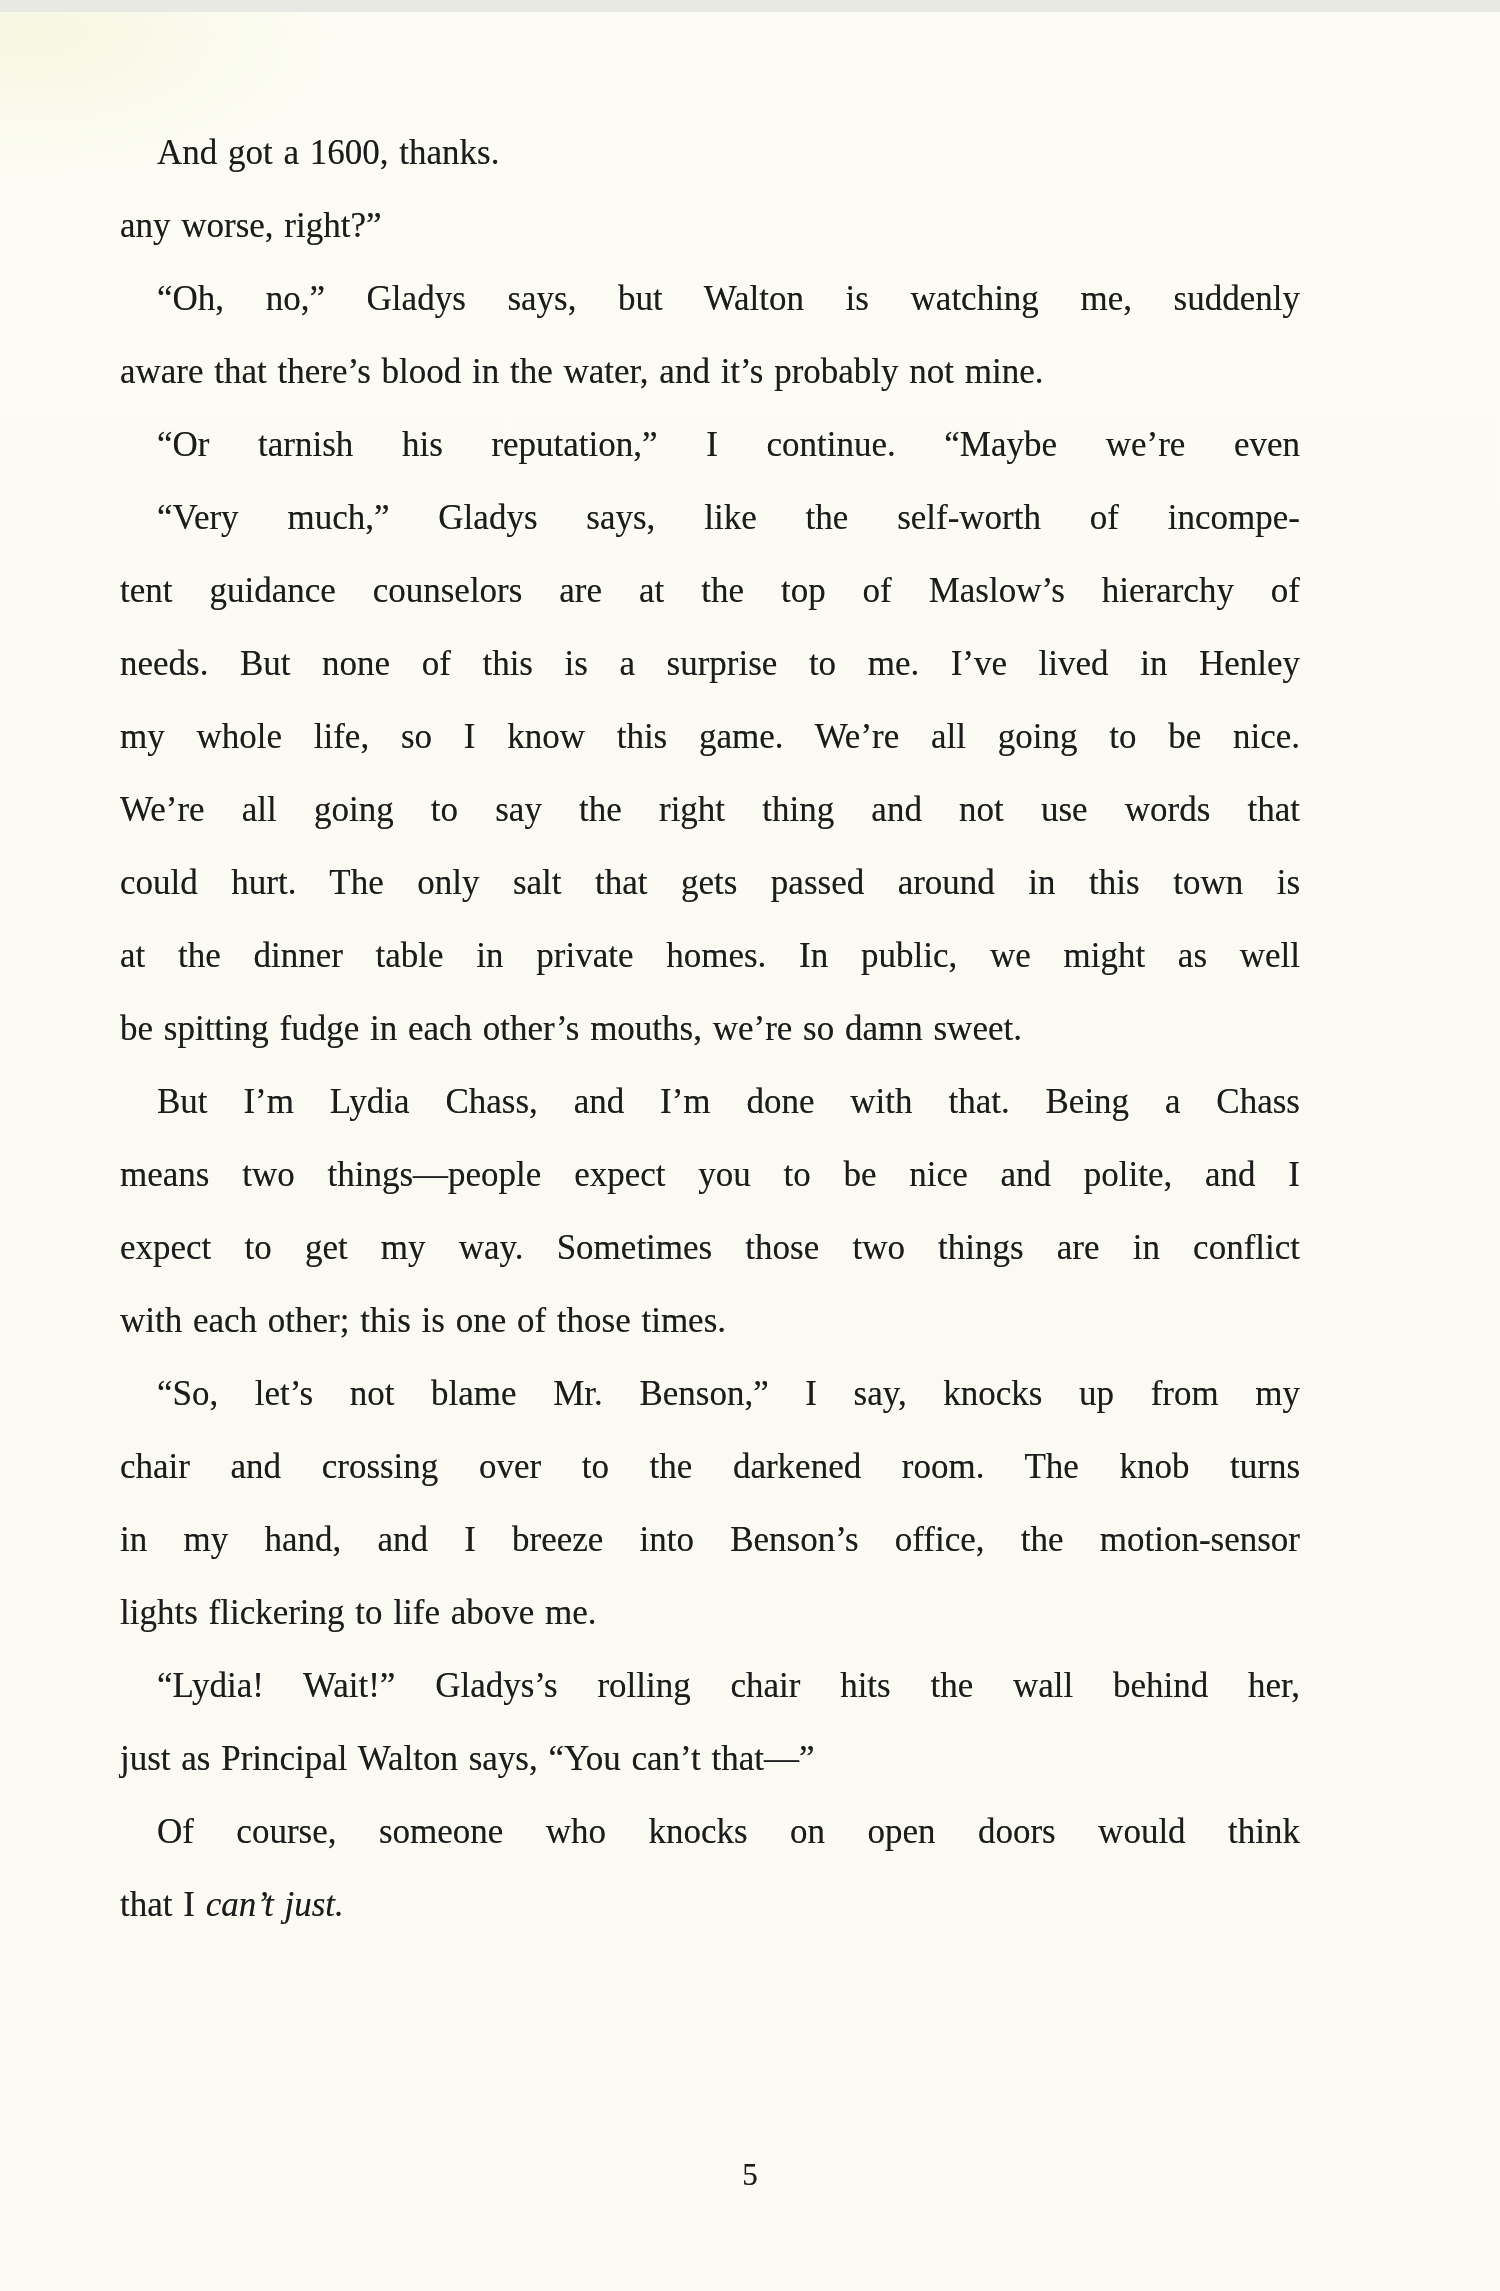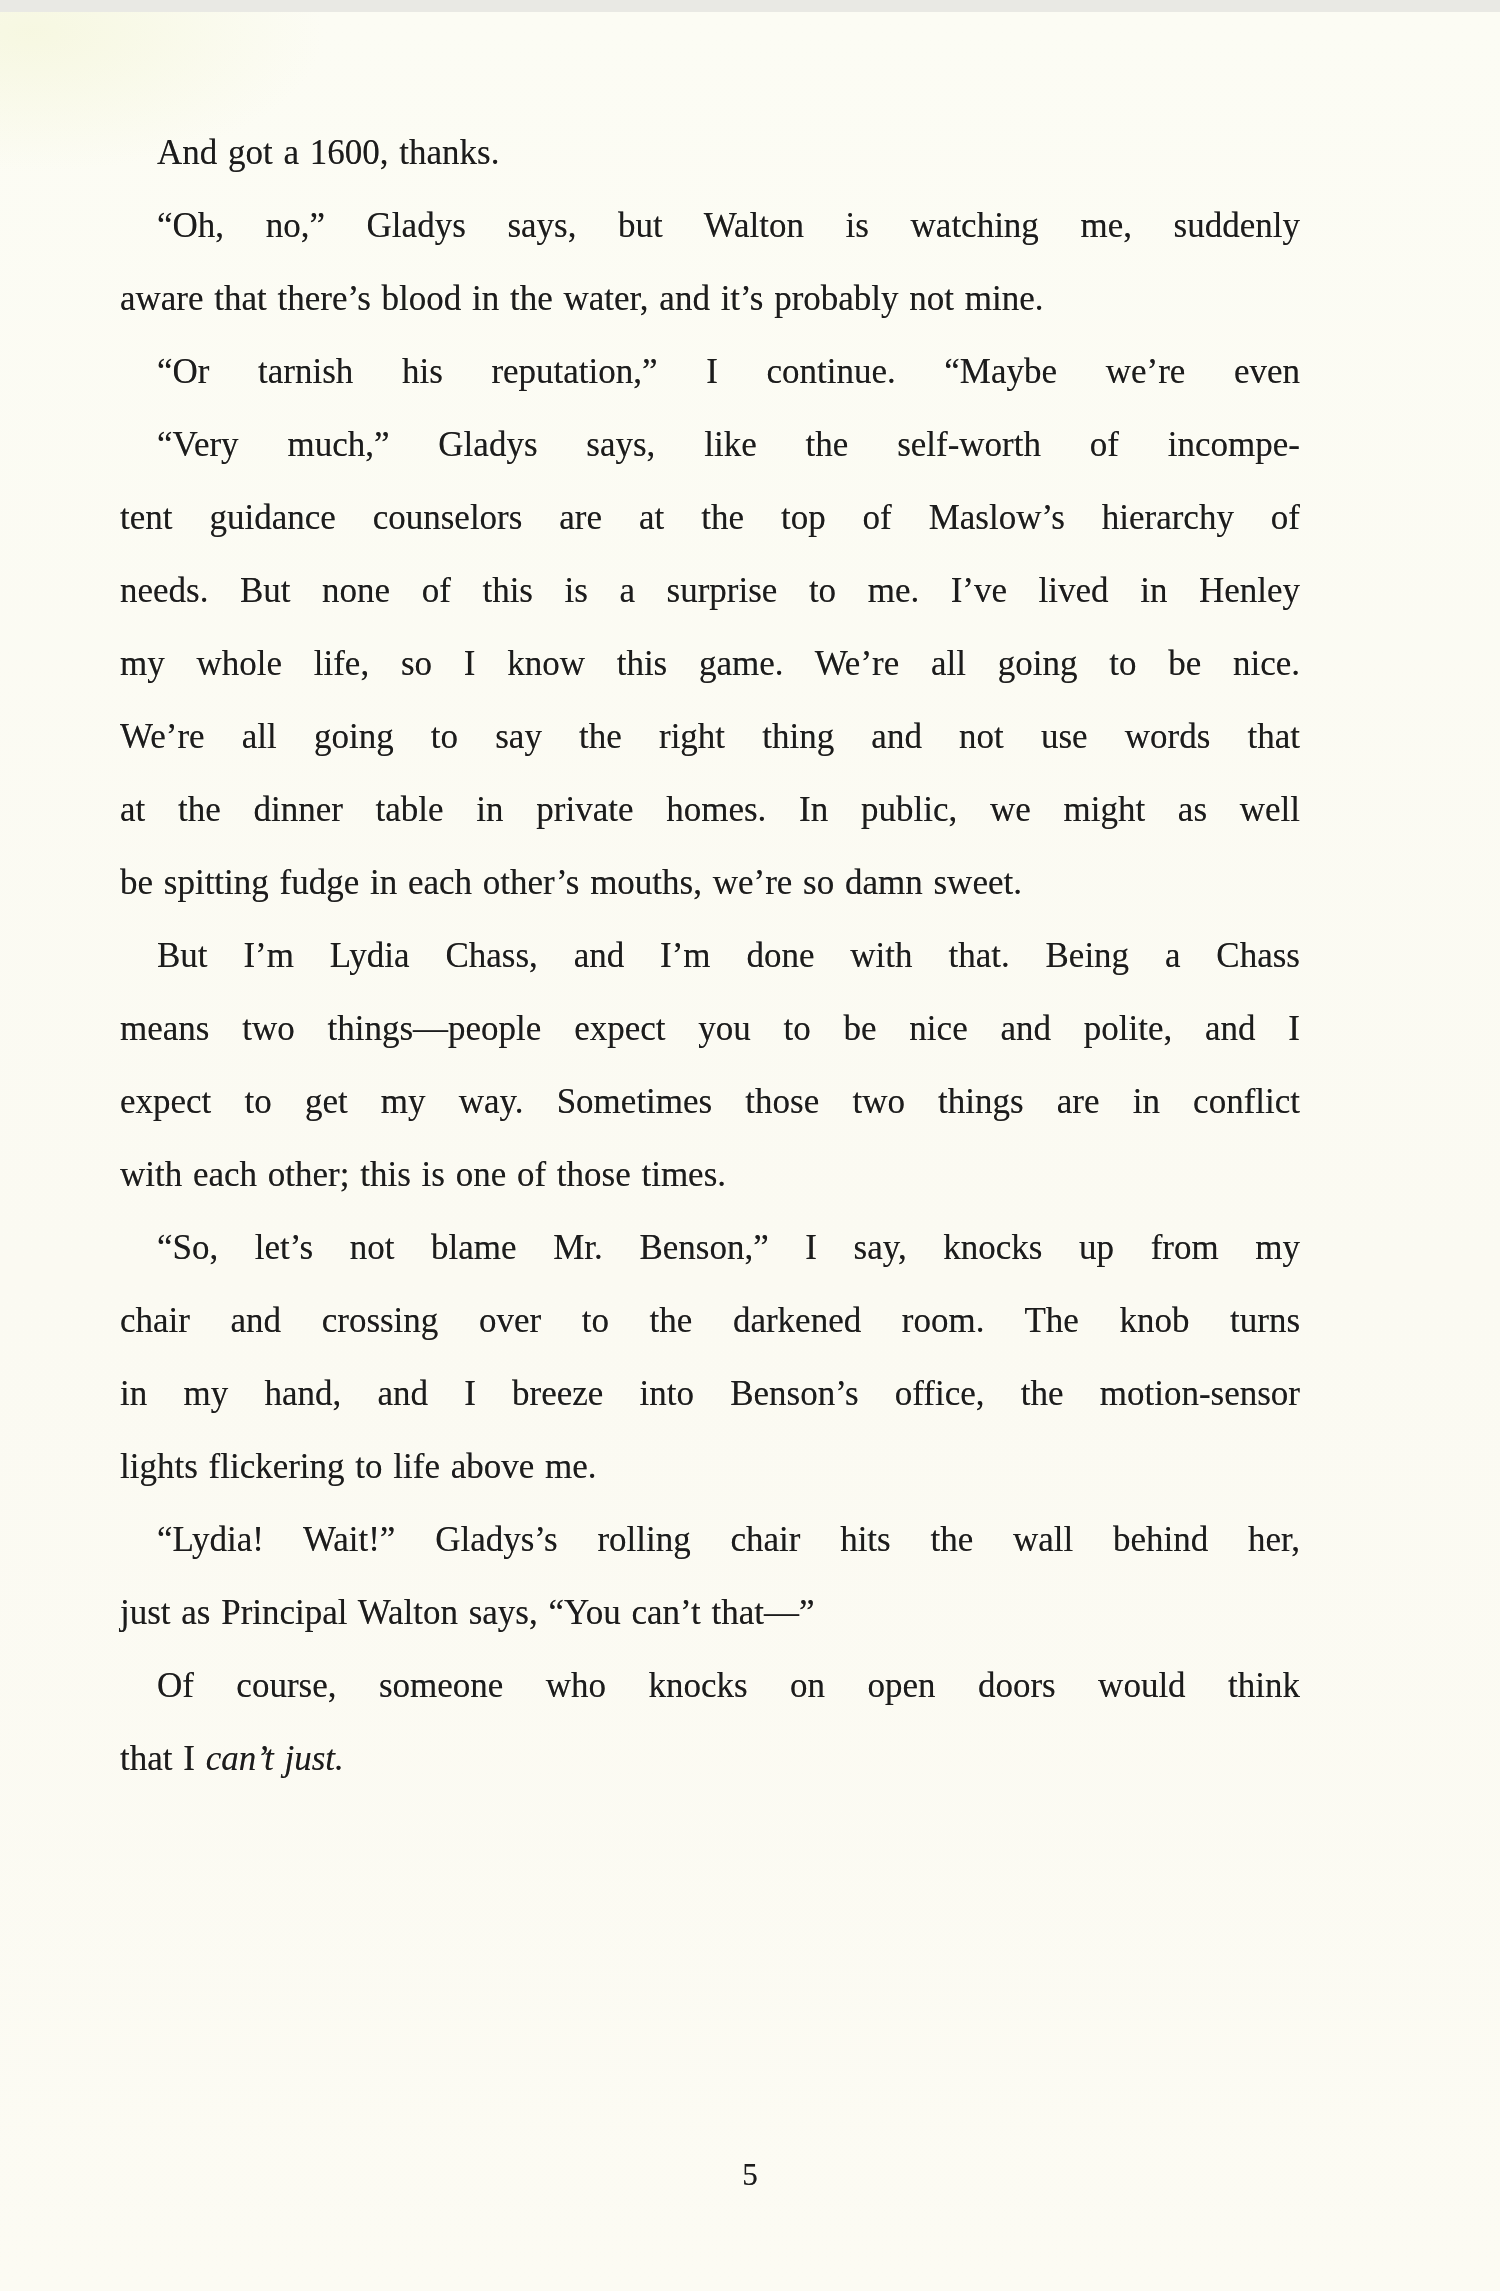--- a/index.html
+++ b/index.html
@@ -55,28 +55,30 @@
     line-height: 40px;
     text-shadow: 0 0 0.5px rgba(20,20,20,0.55);
   }
 </style>
 </head>
 <body>
 
 <div class="page">
   <div class="text-block">
     <div class="line ind">And got a 1600, thanks.</div>
+    <div class="line">any worse, right?”</div>
     <div class="line ind jst">“Oh, no,” Gladys says, but Walton is watching me, suddenly</div>
     <div class="line">aware that there’s blood in the water, and it’s probably not mine.</div>
     <div class="line ind jst">“Or tarnish his reputation,” I continue. “Maybe we’re even</div>
     <div class="line ind jst">“Very much,” Gladys says, like the self-worth of incompe-</div>
     <div class="line jst">tent guidance counselors are at the top of Maslow’s hierarchy of</div>
     <div class="line jst">needs. But none of this is a surprise to me. I’ve lived in Henley</div>
     <div class="line jst">my whole life, so I know this game. We’re all going to be nice.</div>
     <div class="line jst">We’re all going to say the right thing and not use words that</div>
+    <div class="line jst">could hurt. The only salt that gets passed around in this town is</div>
     <div class="line jst">at the dinner table in private homes. In public, we might as well</div>
     <div class="line">be spitting fudge in each other’s mouths, we’re so damn sweet.</div>
     <div class="line ind jst">But I’m Lydia Chass, and I’m done with that. Being a Chass</div>
     <div class="line jst">means two things—people expect you to be nice and polite, and I</div>
     <div class="line jst">expect to get my way. Sometimes those two things are in conflict</div>
     <div class="line">with each other; this is one of those times.</div>
     <div class="line ind jst">“So, let’s not blame Mr. Benson,” I say, knocks up from my</div>
     <div class="line jst">chair and crossing over to the darkened room. The knob turns</div>
     <div class="line jst">in my hand, and I breeze into Benson’s office, the motion-sensor</div>
     <div class="line">lights flickering to life above me.</div>

